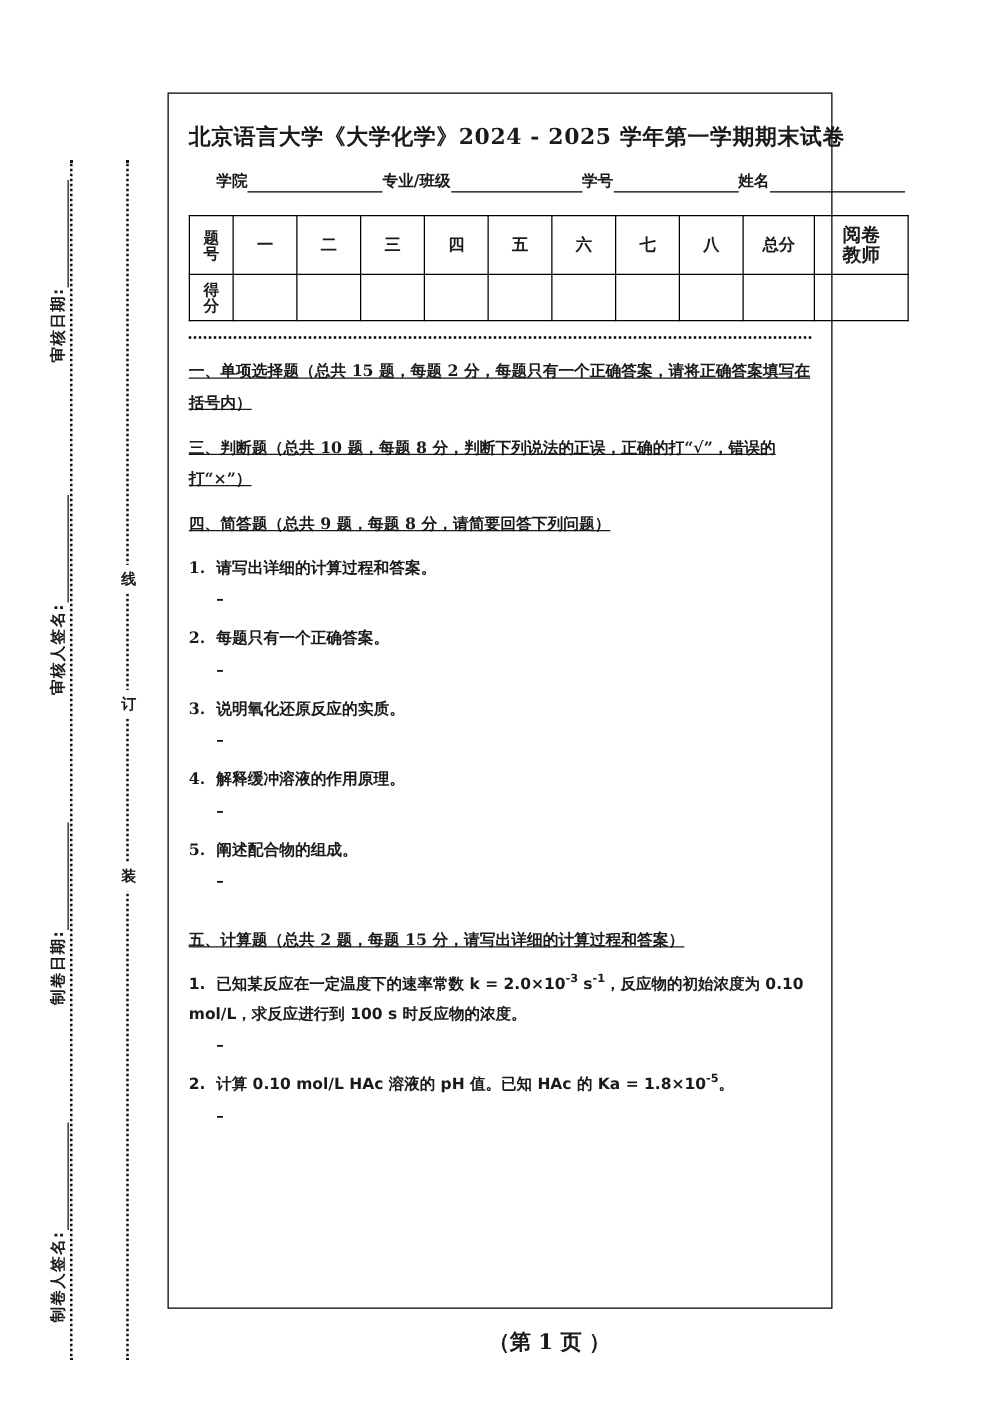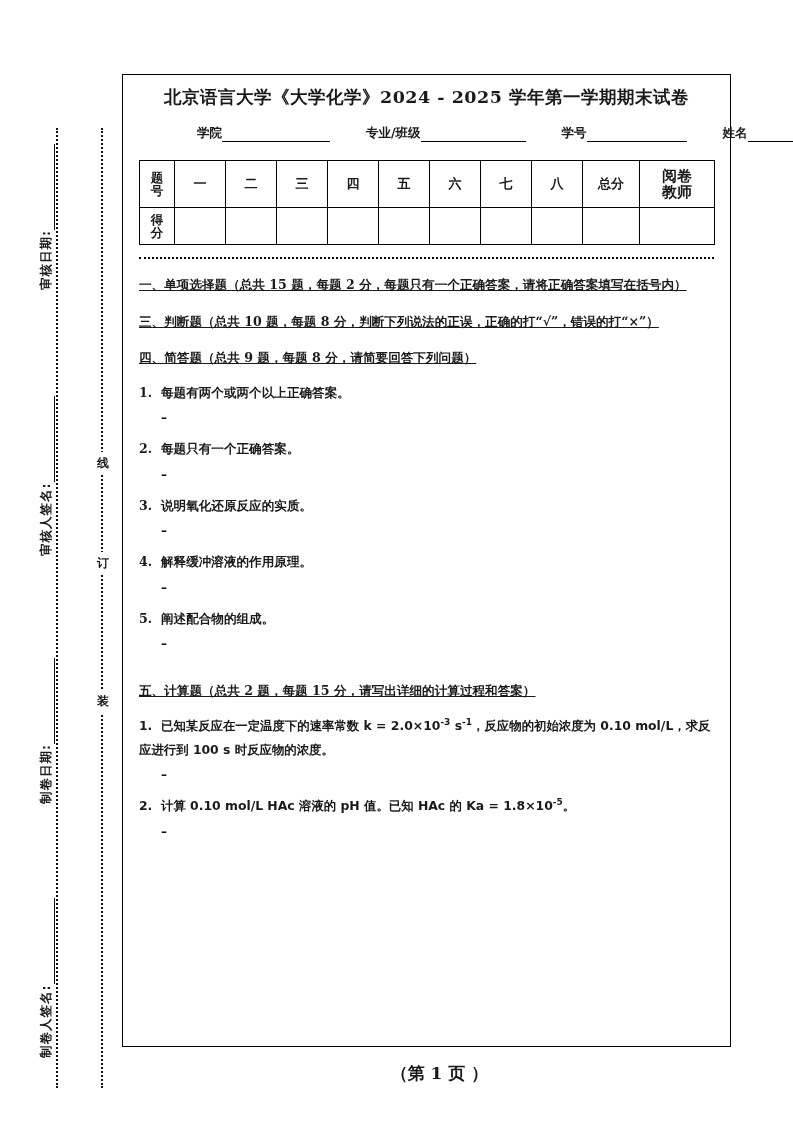--- a/index.html
+++ b/index.html
@@ -59,48 +59,48 @@
     background: #fff;
     font-size: 12px;
     font-weight: bold;
     padding: 3px 0;
     font-family: "DejaVu Sans", "Liberation Sans", sans-serif;
   }
 
   
   #sheet {
     position: absolute;
-    left: 122px;
+    left: 134px;
     top: 74px;
-    width: 609px;
+    width: 532px;
     height: 973px;
     border: 1.6px solid #000;
     box-sizing: border-box;
-    padding: 4px 16px 0 16px;
+    padding: 16px 16px 0 16px;
   }
 
   #paper-title {
     text-align: center;
     font-size: 17.5px;
     font-weight: bold;
     letter-spacing: 0.5px;
     font-family: "DejaVu Serif", "Liberation Serif", serif;
     margin: 6px 0 0 0;
     white-space: nowrap;
   }
 
   
   #identity-line {
     display: flex;
     align-items: flex-end;
     margin: 16px 0 0 22px;
     font-size: 12.5px;
     font-weight: bold;
   }
-  #identity-line .fld { display: flex; align-items: flex-end; margin-left: 36px; }
+  #identity-line .fld { display: flex; align-items: flex-end; }
   #identity-line .lbl { white-space: nowrap; }
   #identity-line .blank {
     border-bottom: 1.2px solid #000;
     height: 13px;
     display: inline-block;
   }
   .blank-college { width: 108px; }
   .blank-major   { width: 105px; }
   .blank-id      { width: 100px; }
   .blank-name    { width: 108px; }
@@ -284,21 +284,21 @@
 
   <div id="table-sep"></div>
 
   <div id="content">
 
     <div class="section-head">一、单项选择题（总共 15 题，每题 2 分，每题只有一个正确答案，请将正确答案填写在括号内）</div>
     <div class="section-head">三、判断题（总共 10 题，每题 8 分，判断下列说法的正误，正确的打“√”，错误的打“×”）</div>
     <div class="section-head tight">四、简答题（总共 9 题，每题 8 分，请简要回答下列问题）</div>
 
     <div class="q">
-      <span>1.</span>&nbsp;&nbsp;<span>每题有两个或两个以上正确答案。</span>
+      <span>1.</span>&nbsp;&nbsp;<span>请写出详细的计算过程和答案。</span>
     </div>
     <div class="answer-dash">–</div>
 
     <div class="q">
       <span>2.</span>&nbsp;&nbsp;<span>每题只有一个正确答案。</span>
     </div>
     <div class="answer-dash">–</div>
 
     <div class="q">
       <span>3.</span>&nbsp;&nbsp;<span>说明氧化还原反应的实质。</span>

